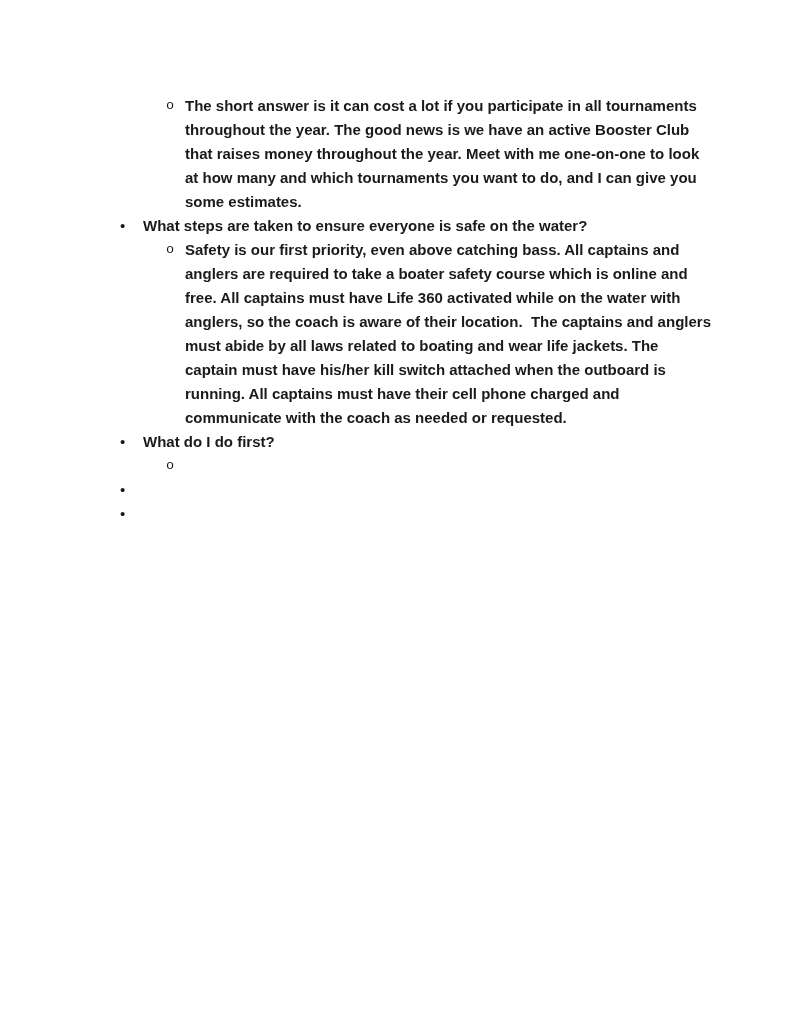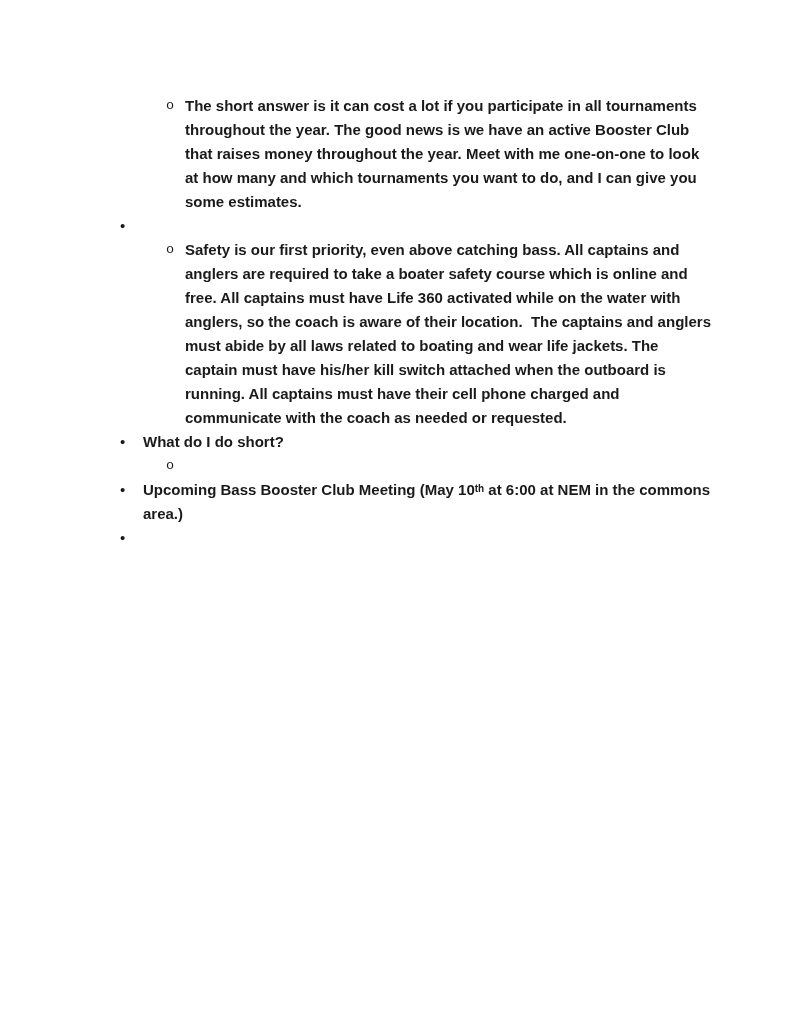--- a/index.html
+++ b/index.html
@@ -65,39 +65,39 @@
 <div class="page">
   <div class="doc">
 
     <div class="item l2">
       <span class="marker">o</span>
       <div class="text">The short answer is it can cost a lot if you participate in all tournaments throughout the year. The good news is we have an active Booster Club that raises money throughout the year. Meet with me one-on-one to look at how many and which tournaments you want to do, and I can give you some estimates.</div>
     </div>
 
     <div class="item l1">
       <span class="marker">•</span>
+      <div class="text">What steps are taken to ensure everyone is safe on the water?</div>
     </div>
 
     <div class="item l2">
       <span class="marker">o</span>
       <div class="text">Safety is our first priority, even above catching bass. All captains and anglers are required to take a boater safety course which is online and free. All captains must have Life 360 activated while on the water with anglers, so the coach is aware of their location.  The captains and anglers must abide by all laws related to boating and wear life jackets. The captain must have his/her kill switch attached when the outboard is running. All captains must have their cell phone charged and communicate with the coach as needed or requested.</div>
     </div>
 
     <div class="item l1">
       <span class="marker">•</span>
-      <div class="text">What do I do short?</div>
+      <div class="text">What do I do first?</div>
     </div>
 
     <div class="item l2">
       <span class="marker">o</span>
     </div>
 
     <div class="item l1">
       <span class="marker">•</span>
-      <div class="text"><span>Upcoming Bass Booster Club Meeting (May 10</span><sup>th</sup><span> at 6:00 at NEM in the commons area.)</span></div>
     </div>
 
     <div class="item l1">
       <span class="marker">•</span>
     </div>
 
   </div>
 </div>
 
 </body></html>

